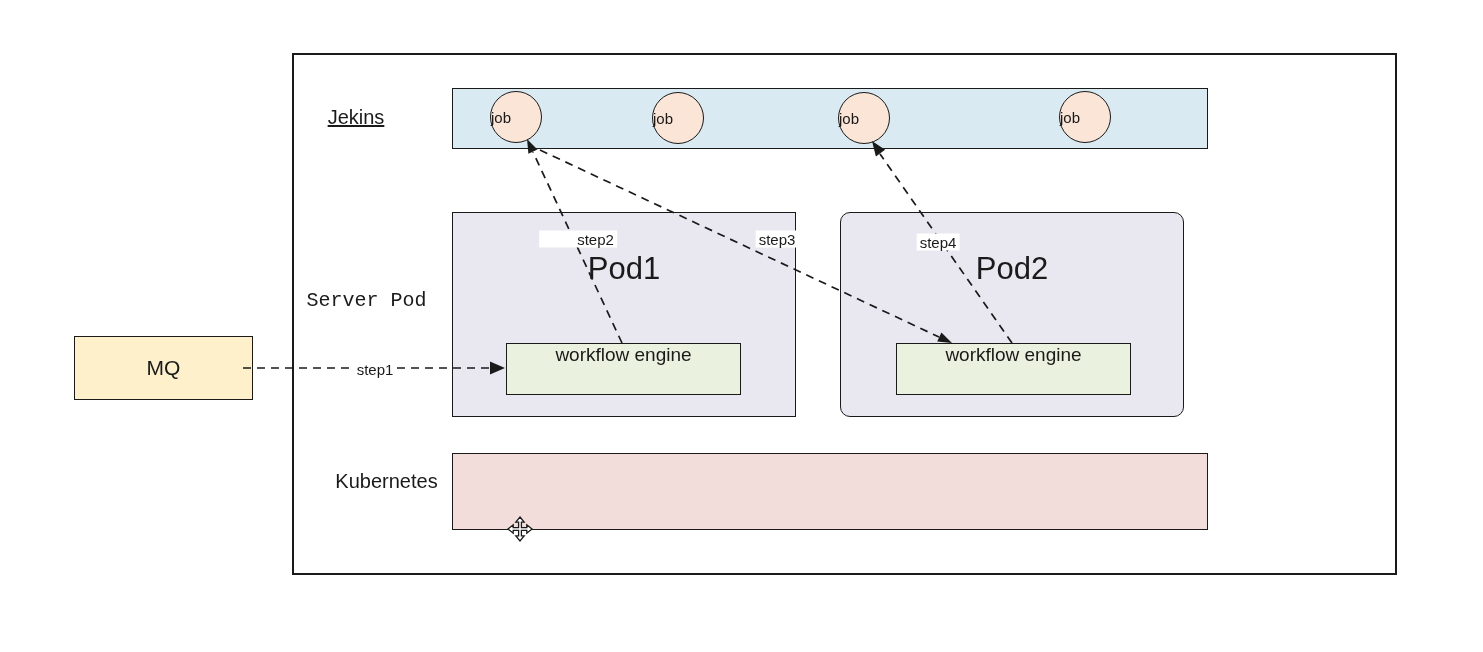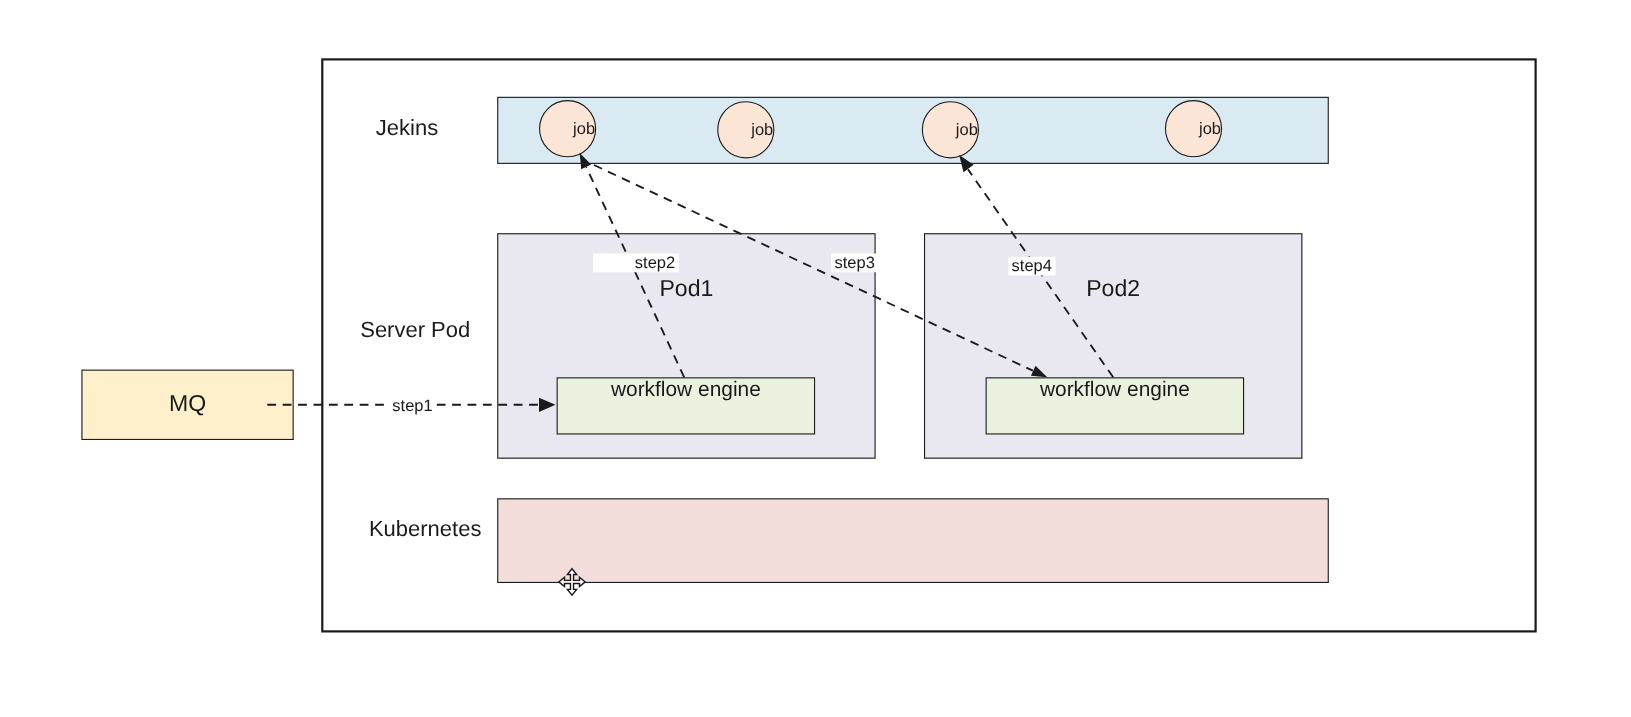--- a/index.html
+++ b/index.html
@@ -24,48 +24,48 @@
     left: 452px; top: 88px; width: 756px; height: 61px;
     background: var(--jenkins-bar, #daeaf2); z-index: 2;
   }
   .k8s-bar {
     left: 452px; top: 453px; width: 756px; height: 77px;
     background: var(--kubernetes-bar, #f2dddb); z-index: 2;
   }
   .job-circle {
     width: 52px; height: 52px; border-radius: 50%;
     background: var(--job-circle, #fbe5d6); z-index: 3;
-    display: flex; align-items: center; justify-content: flex-end;
+    display: flex; align-items: center; justify-content: flex-start;
     font-size: 15px;
   }
   .pod {
     width: 344px; height: 205px; top: 212px;
     background: var(--pod-box, #e9e8f0); z-index: 2;
   }
   .pod-name {
     position: absolute; left: 0; right: 0; top: 38px;
-    text-align: center; font-size: 21px;
+    text-align: center; font-size: 31px;
   }
   .engine {
     width: 235px; height: 52px; top: 343px;
     background: var(--workflow-engine, #eaf1de); z-index: 3;
     display: flex; align-items: flex-start; justify-content: center;
     font-size: 19px;
   }
   .mq-box {
-    left: 74px; top: 336px; width: 193px; height: 64px;
+    left: 74px; top: 336px; width: 179px; height: 64px;
     background: var(--mq-box, #fef0cb); z-index: 2;
     display: flex; align-items: center; justify-content: center;
     font-size: 21px;
   }
   .lane-label {
     position: absolute; text-align: center; font-size: 20px; z-index: 2;
   }
-  .lane-label.jenkins { left: 315px; top: 106px; width: 110px; }
-  .lane-label.server  { left: 300px; top: 289px; width: 155px; }
+  .lane-label.jenkins { left: 301px; top: 106px; width: 110px; text-decoration: underline; }
+  .lane-label.server  { left: 289px; top: 289px; width: 155px; font-family: Liberation Mono, monospace; }
   .lane-label.k8s     { left: 309px; top: 470px; width: 155px; }
 
   .arrows-svg {
     position: absolute; left: 0; top: 0; width: 1483px; height: 652px;
     z-index: 4; pointer-events: none;
   }
   .arrows-svg path {
     fill: none; stroke: var(--stroke, #1a1a1a); stroke-width: 1.7;
     stroke-dasharray: 8 6;
   }
@@ -107,21 +107,21 @@
   <div class="shape job-circle" style="left:838px; top:92px;">
     <span>job</span>
   </div>
   <div class="shape job-circle" style="left:1059px; top:91px;">
     <span>job</span>
   </div>
 
   <div class="shape pod" style="left:452px;">
     <div class="pod-name">Pod1</div>
   </div>
-  <div class="shape pod" style="left:840px;">
+  <div class="shape pod" style="left:840px;border-radius:10px;">
     <div class="pod-name">Pod2</div>
   </div>
   <div class="shape engine" style="left:506px;">
     <span>workflow engine</span>
   </div>
   <div class="shape engine" style="left:896px;">
     <span>workflow engine</span>
   </div>
 
   <div class="shape k8s-bar"></div>

